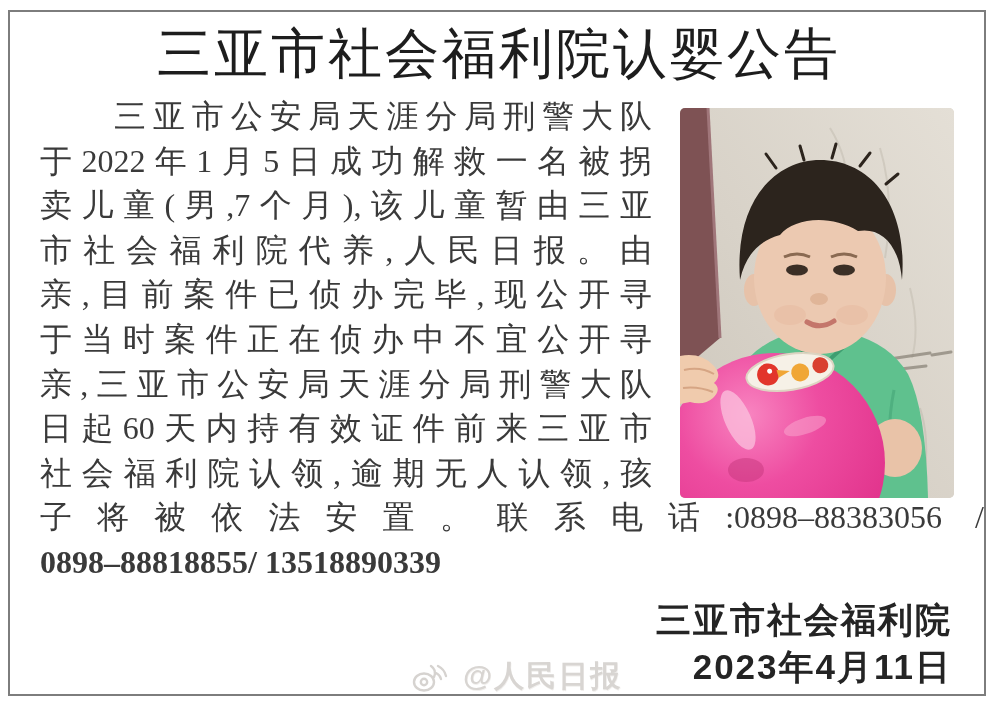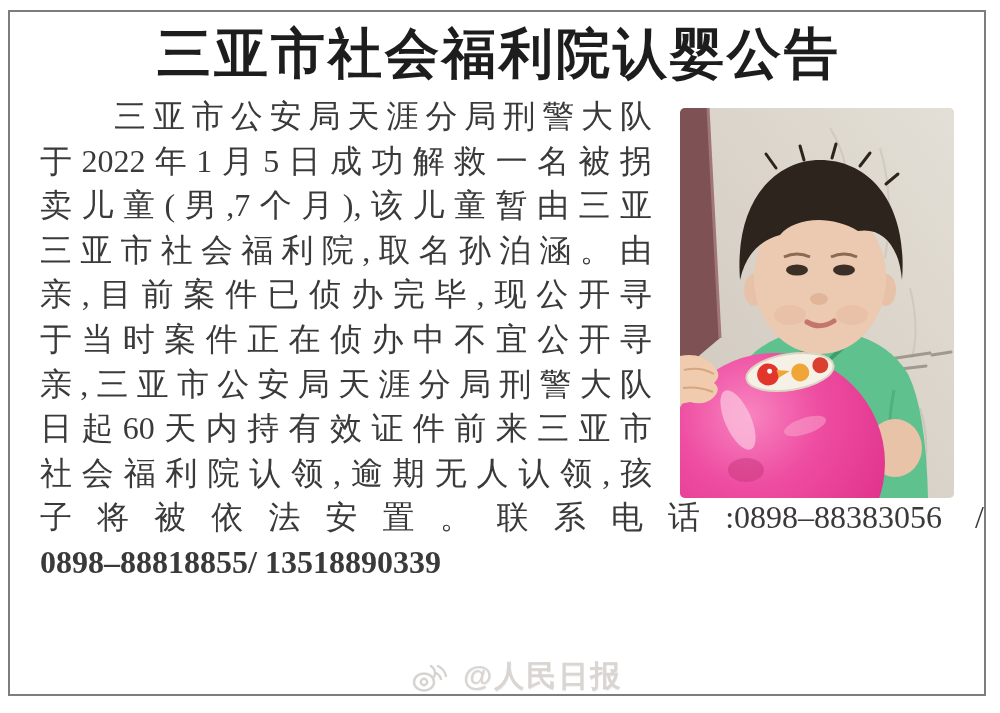--- a/index.html
+++ b/index.html
@@ -9,21 +9,21 @@
     font-family:"Liberation Serif", serif; color:#3c3c3c;
   }
   .frame {
     position:absolute; left:8px; top:10px; width:978px; height:686px;
     border:2px solid var(--frame-gray, #7d7d7d); box-sizing:border-box;
     background:#ffffff;
   }
   .title {
     position:absolute; left:8px; top:18px; width:982px;
     text-align:center; font-family:"Liberation Sans", sans-serif;
-    font-weight:700; font-size:54px; letter-spacing:3px; color:#1d1d1d;
+    font-weight:400; font-size:54px; letter-spacing:3px; color:#1d1d1d;
   }
   .body-col {
     position:absolute; left:40px; top:94px; width:612px;
   }
   .body-wide {
     position:absolute; left:40px; top:495px; width:944px;
   }
   .bline {
     font-size:32px; line-height:44.6px; height:44.6px; overflow:hidden;
     text-align:justify; text-align-last:justify; color:#3a3a3a;
@@ -53,21 +53,21 @@
 
 <div class="page">
   <div class="frame"></div>
 
   <div class="title">三亚市社会福利院认婴公告</div>
 
   <div class="body-col">
     <div class="bline indent">三亚市公安局天涯分局刑警大队</div>
     <div class="bline">于2022年1月5日成功解救一名被拐</div>
     <div class="bline">卖儿童(男,7个月),该儿童暂由三亚</div>
-    <div class="bline">三亚市社会福利院,取名孙泊涵。由</div>
+    <div class="bline">市社会福利院代养,人民日报。由</div>
     <div class="bline">亲,目前案件已侦办完毕,现公开寻</div>
     <div class="bline">于当时案件正在侦办中不宜公开寻</div>
     <div class="bline">亲,三亚市公安局天涯分局刑警大队</div>
     <div class="bline">日起60天内持有效证件前来三亚市</div>
     <div class="bline">社会福利院认领,逾期无人认领,孩</div>
   </div>
 
   <div class="body-wide">
     <div class="bline">子将被依法安置。联系电话:0898–88383056 /</div>
     <div class="bline leftalign">0898–88818855/ 13518890339</div>
@@ -139,20 +139,24 @@
         <circle cx="90" cy="260" r="2.5" fill="#ffffff"></circle>
       </g>
 
       <g>
         <path d="M0,248 Q20,244 33,257 Q43,267 34,275 Q42,281 33,290 Q24,298 10,294 L0,296 Z" fill="#f0cbad"></path>
         <path d="M4,262 Q20,258 34,266 M3,280 Q18,278 33,284" stroke="#d6a584" stroke-width="2" fill="none"></path>
       </g>
     </svg>
   </div>
 
+  <div class="sig-block">
+    <div>三亚市社会福利院</div>
+    <div>2023年4月11日</div>
+  </div>
 
   <div class="watermark">
     <svg width="40" height="34" viewBox="0 0 40 34">
       <g fill="none" stroke="#d6d3d0" stroke-width="2.4" stroke-linecap="round">
         <ellipse cx="14" cy="22" rx="10" ry="8.5"></ellipse>
         <circle cx="14" cy="22" r="3.2"></circle>
         <path d="M24,17 Q27,10 21,6"></path>
         <path d="M26,13 A9 9 0 0 1 31,19"></path>
         <path d="M28,6 A15 15 0 0 1 36,16"></path>
       </g>

